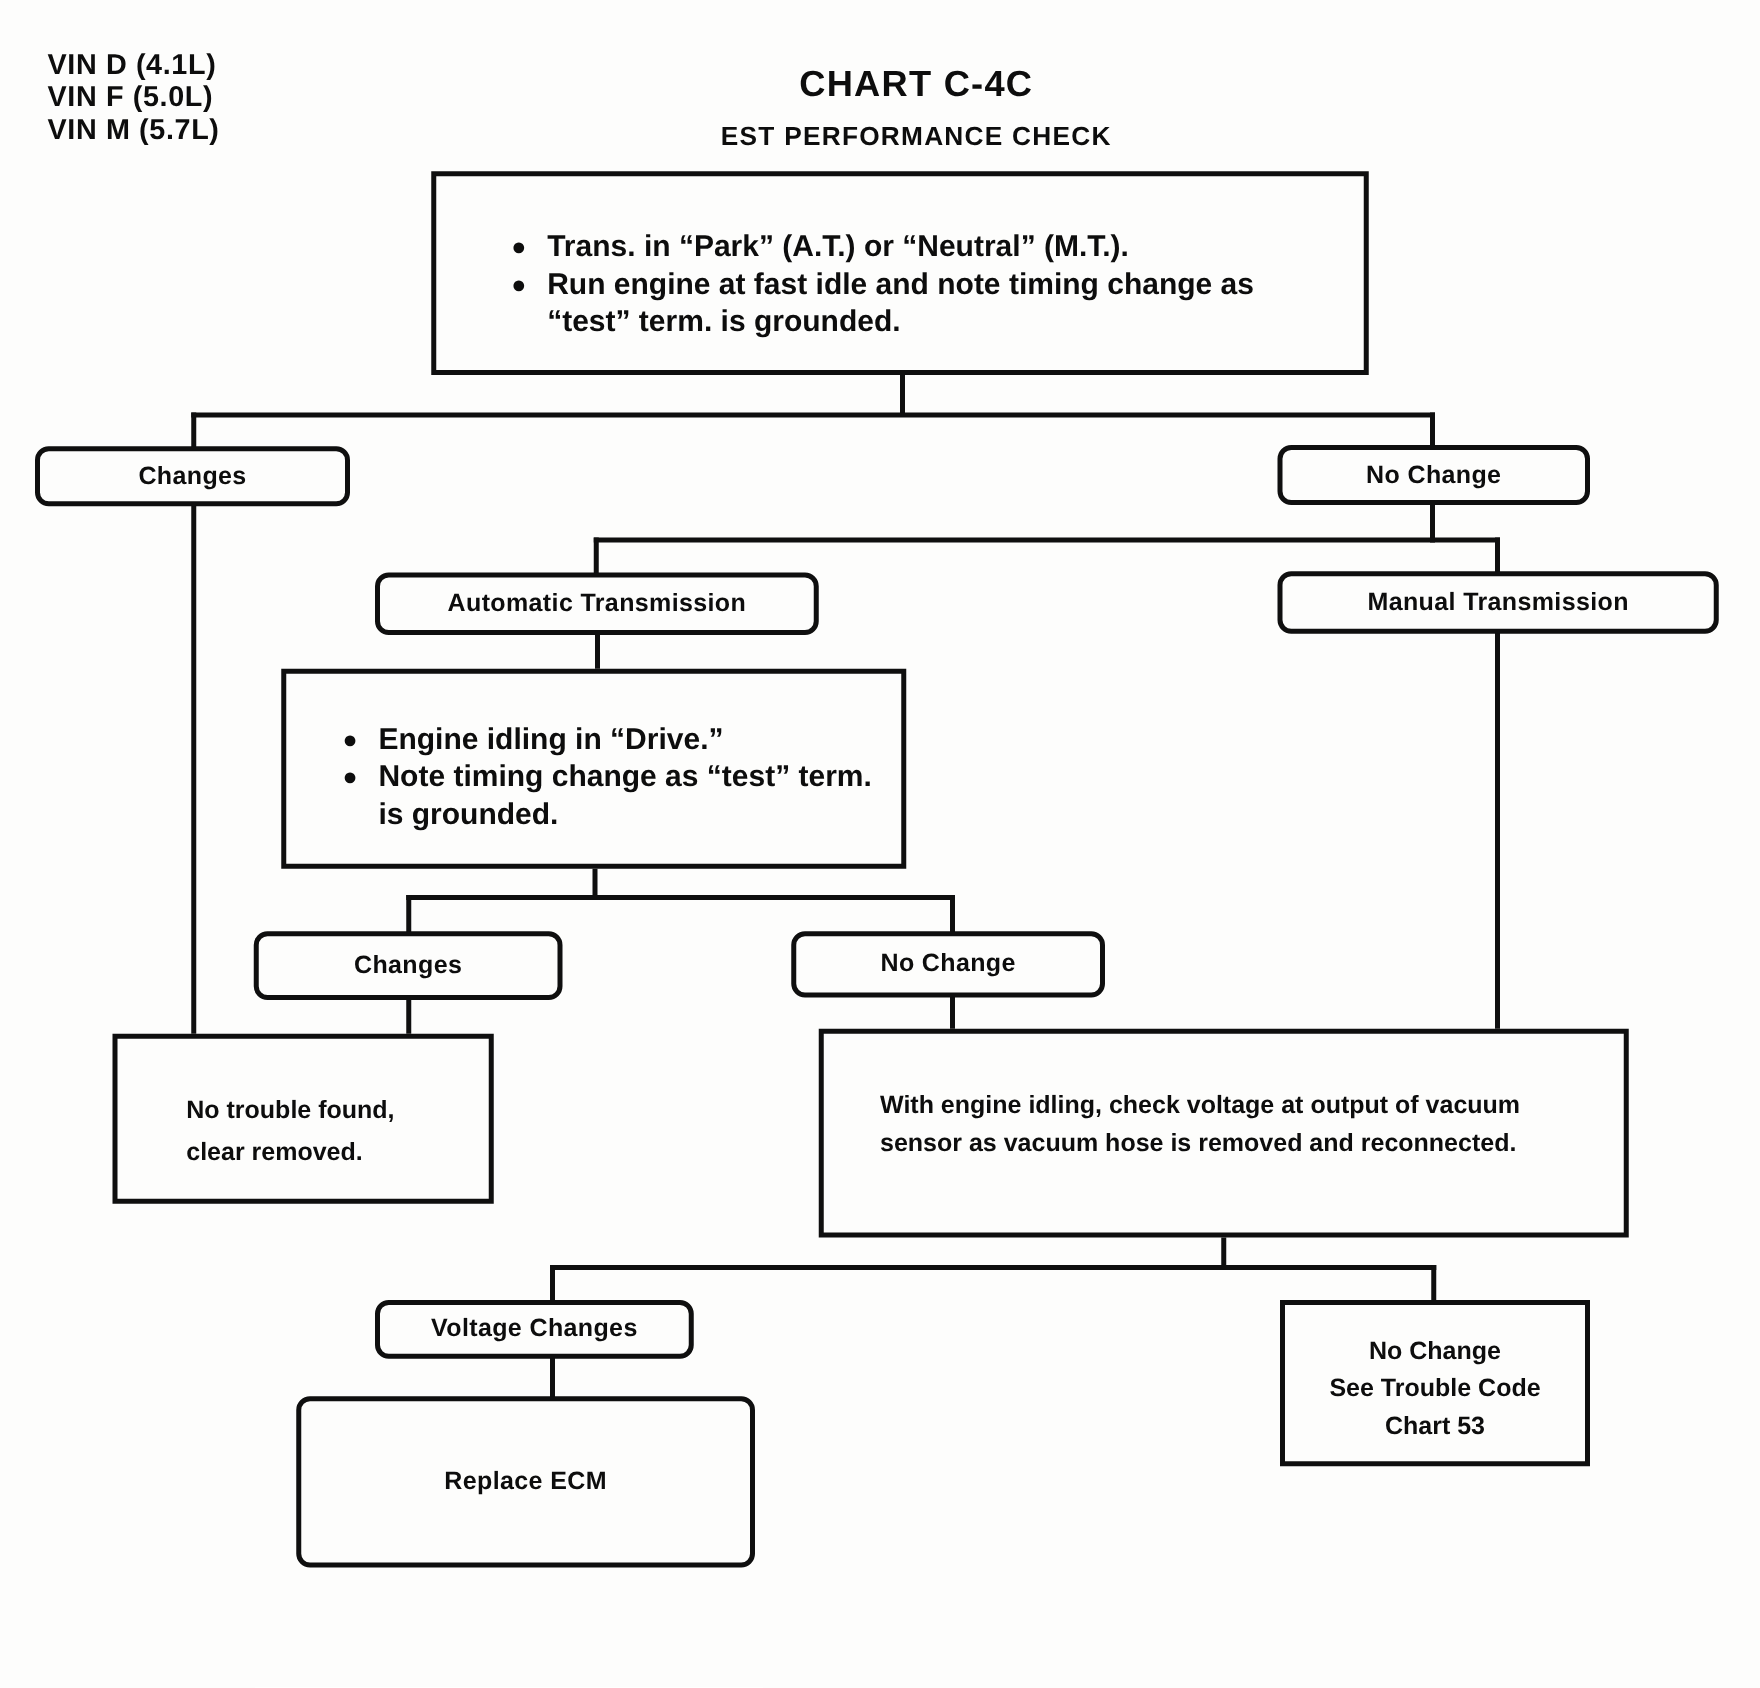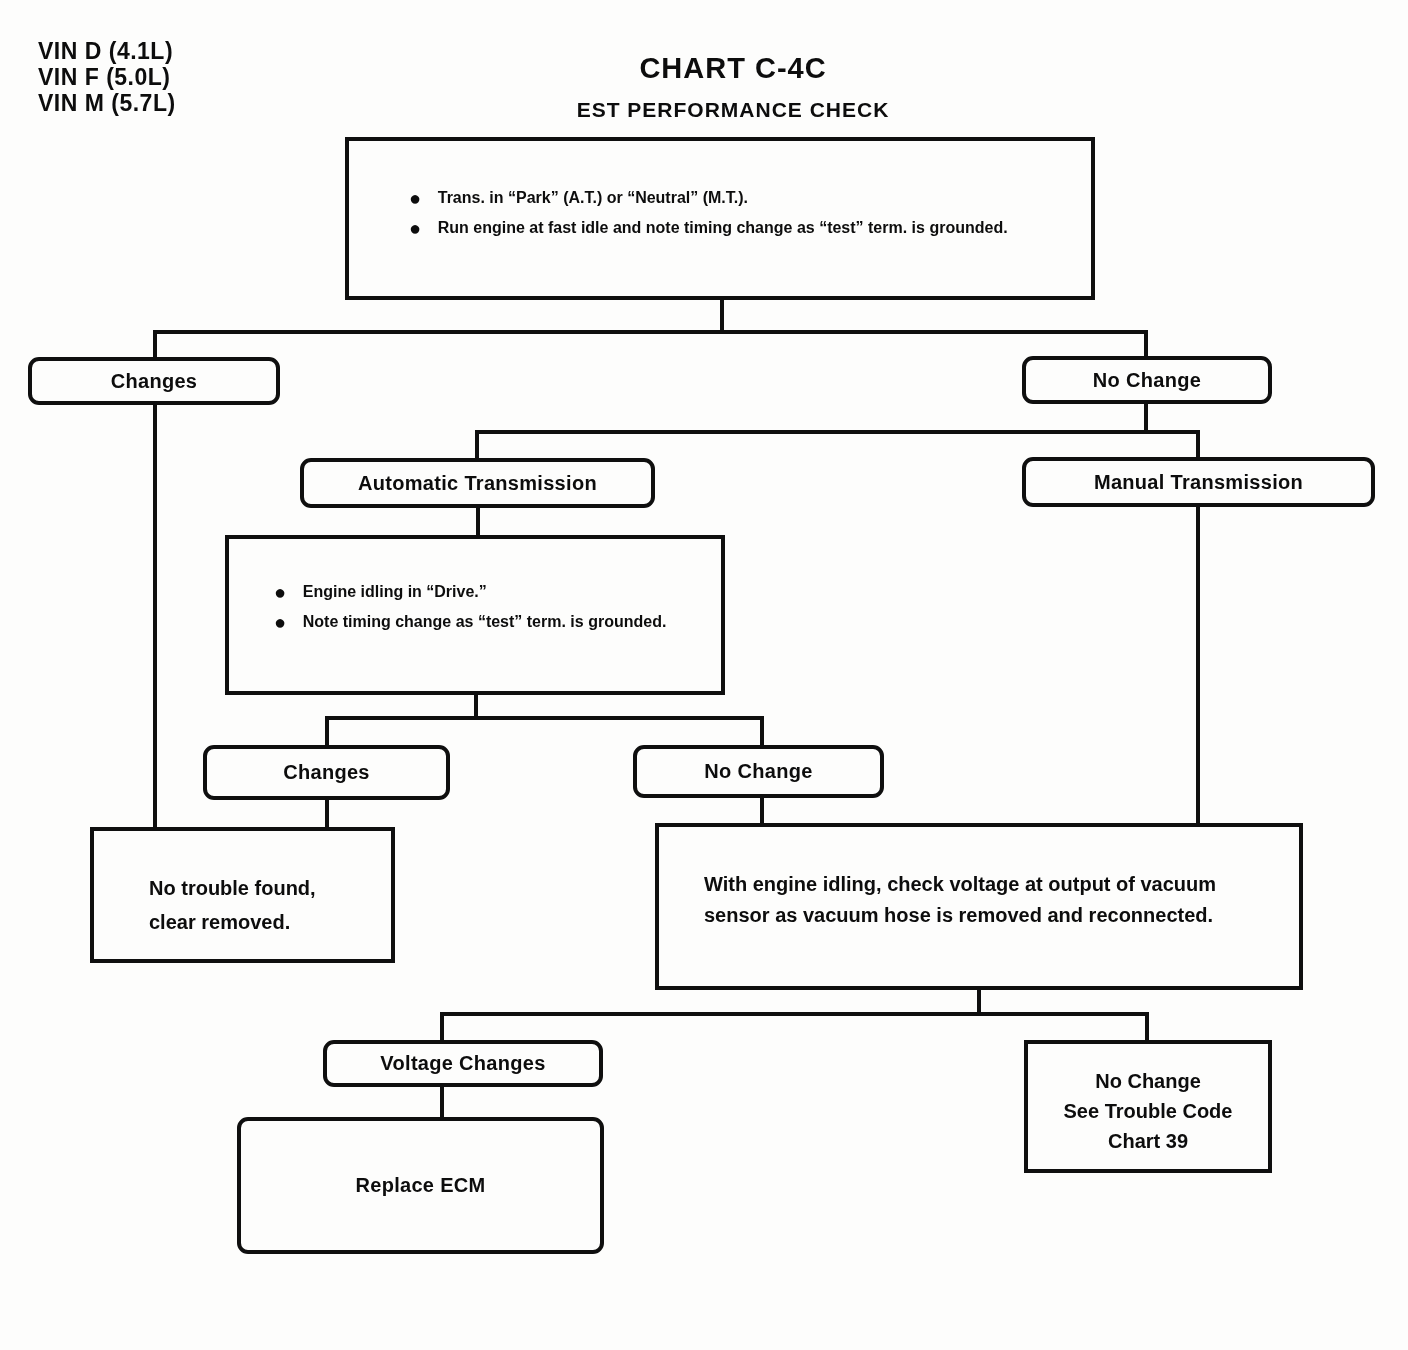--- a/index.html
+++ b/index.html
@@ -64,21 +64,21 @@
     display: flex;
     align-items: flex-start;
   }
   .bullet-dot {
     flex: 0 0 auto;
     font-size: 20px;
     line-height: 30px;
   }
   .bullet-text {
     flex: 1 1 auto;
-    font-size: 16px;
+    font-size: 24px;
     line-height: 30px;
   }
 
   
   .line {
     position: absolute;
     background: #0f0f0f;
     z-index: 1;
   }
   .h { height: 4px; }
@@ -168,25 +168,25 @@
     <div style="padding:40px 10px 0 55px; line-height:34px;">
       <div>No trouble found,</div>
       <div>clear removed.</div>
     </div>
   </div>
 
   <div class="node" style="left:655px; top:823px; width:648px; height:167px;">
     <div style="padding:42px 40px 0 45px; font-size:20px; line-height:31px;">With engine idling, check voltage at output of vacuum sensor as vacuum hose is removed and reconnected.</div>
   </div>
 
-  <div class="node label-node" style="left:323px; top:1040px; width:280px; height:47px;">Voltage Changes</div>
+  <div class="node label-node" style="left:300px; top:1040px; width:255px; height:47px;">Voltage Changes</div>
 
   <div class="node multi-line" style="left:1024px; top:1040px; width:248px; height:133px;">
     <div style="padding-top:22px; text-align:center; line-height:30px;">
       <div>No Change</div>
       <div>See Trouble Code</div>
-      <div>Chart 39</div>
+      <div>Chart 53</div>
     </div>
   </div>
 
   <div class="node label-node" style="left:237px; top:1117px; width:367px; height:137px;">Replace ECM</div>
 
 </div>
 
 </body></html>

